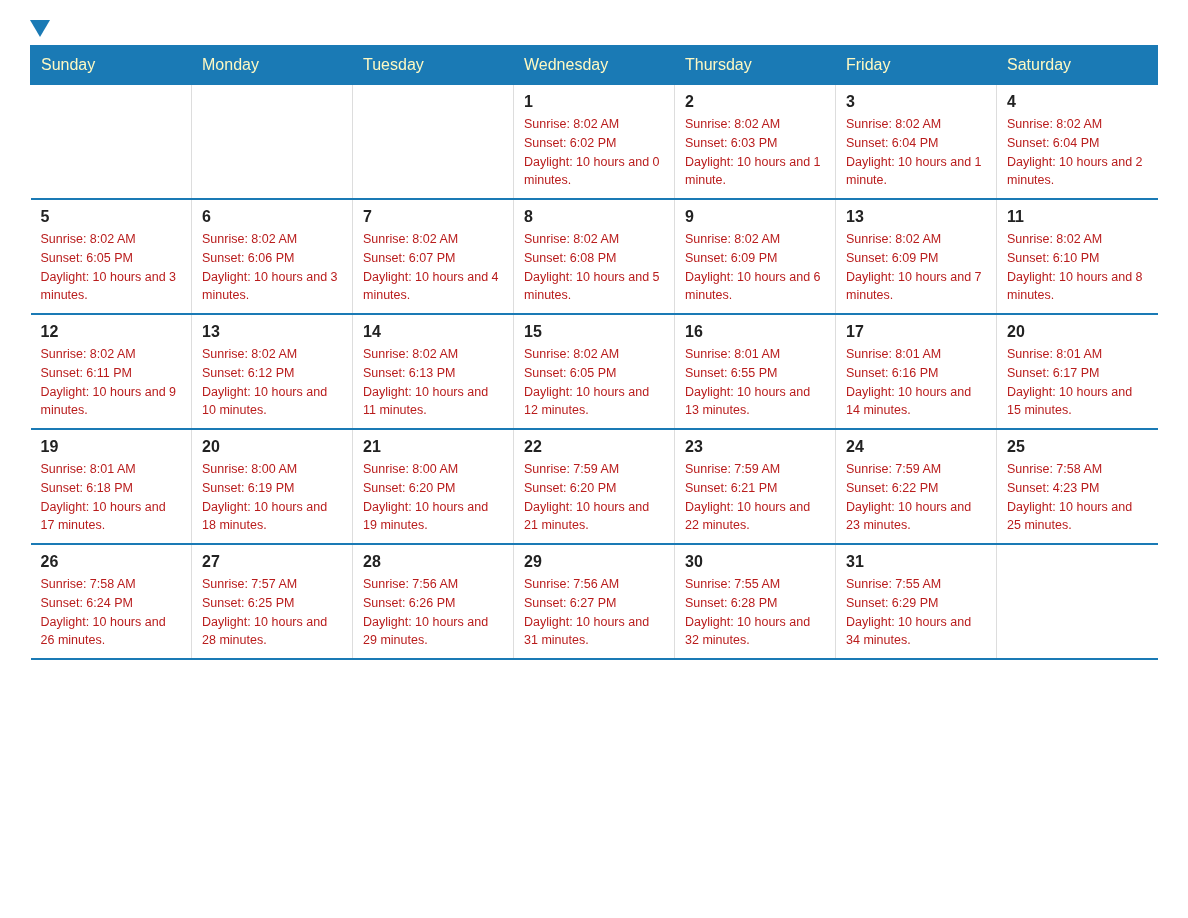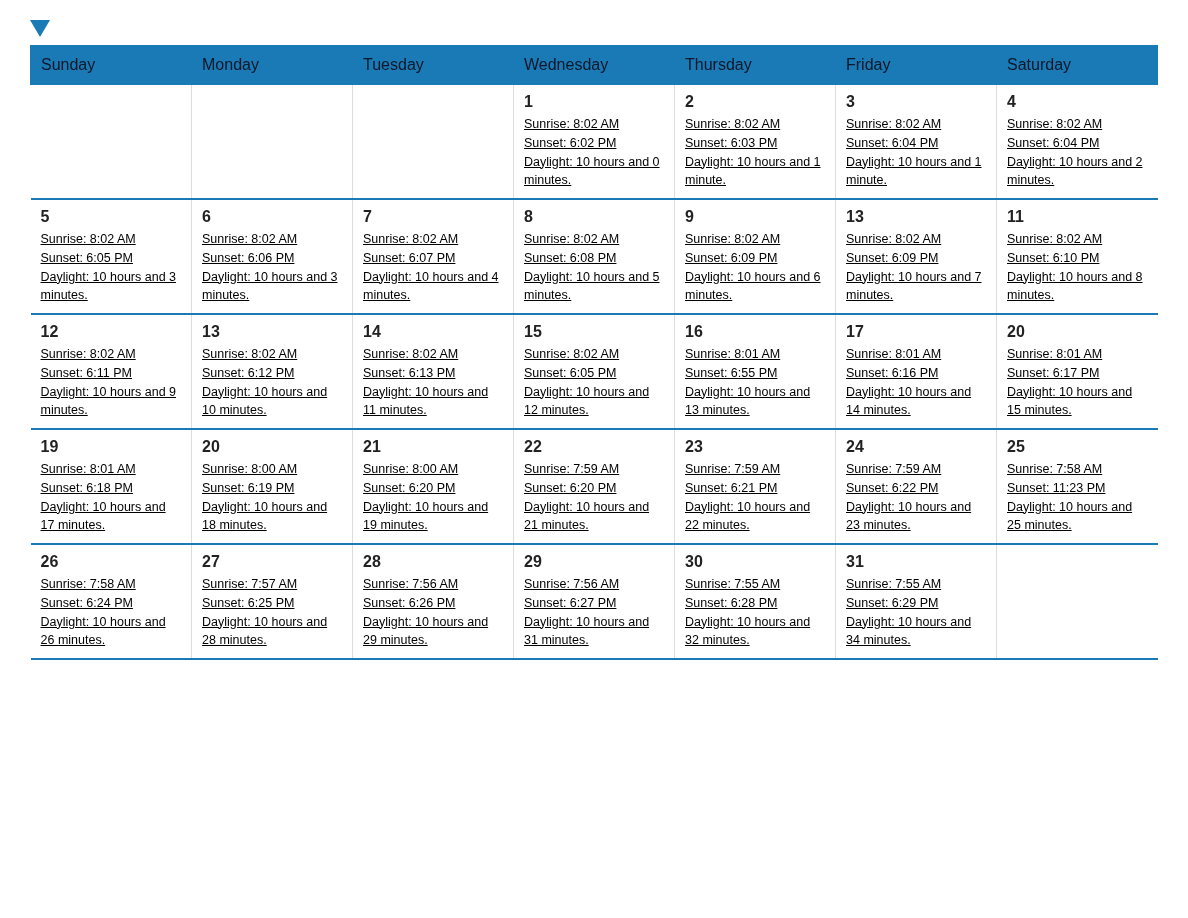--- a/index.html
+++ b/index.html
@@ -36,21 +36,21 @@
     }
     table {
       width: 100%;
       border-collapse: collapse;
       table-layout: fixed;
     }
     thead tr {
       background-color: #1a7ab5;
     }
     thead th {
-      color: #0f172a;
+      color: #fef9c3;
       font-size: 16px;
       font-weight: normal;
       padding: 10px 10px;
       text-align: left;
       border: 1px solid #1a7ab5;
     }
     tbody tr {
       border-bottom: 2px solid #1a7ab5;
     }
     tbody td {
@@ -67,22 +67,21 @@
     .day-number {
       font-size: 16px;
       font-weight: bold;
       color: #222;
       display: block;
       margin-bottom: 4px;
     }
     .day-info {
       font-size: 12.5px;
       line-height: 1.5;
-      color: #000000;
-      text-decoration: underline;
+      color: #b91c1c;
     }
     .logo-wrapper {
       display: flex;
       align-items: center;
       gap: 0;
     }
     .arrow-shape {
       display: inline-block;
       width: 0;
       height: 0;
@@ -297,21 +296,21 @@
         <td>
           <span class="day-number">24</span>
           <div class="day-info">Sunrise: 7:59 AM
 Sunset: 6:22 PM
 Daylight: 10 hours
 and 23 minutes.</div>
         </td>
         <td>
           <span class="day-number">25</span>
           <div class="day-info">Sunrise: 7:58 AM
-Sunset: 11:23 PM
+Sunset: 4:23 PM
 Daylight: 10 hours
 and 25 minutes.</div>
         </td>
       </tr>
       <tr>
         <td>
           <span class="day-number">26</span>
           <div class="day-info">Sunrise: 7:58 AM
 Sunset: 6:24 PM
 Daylight: 10 hours

